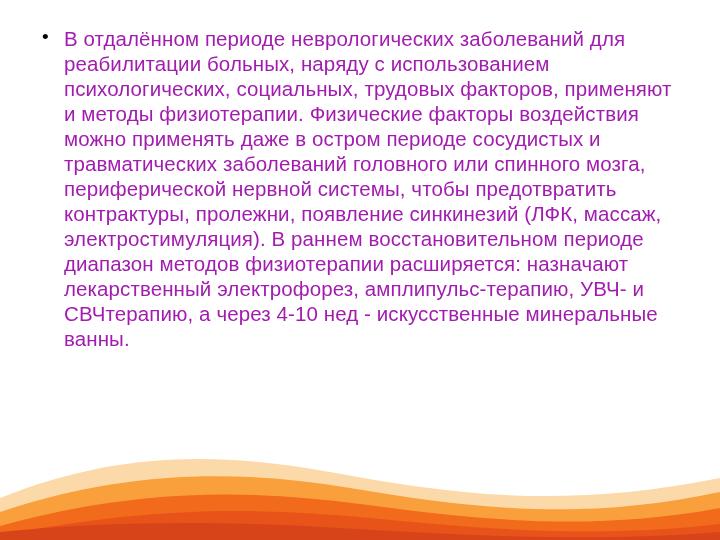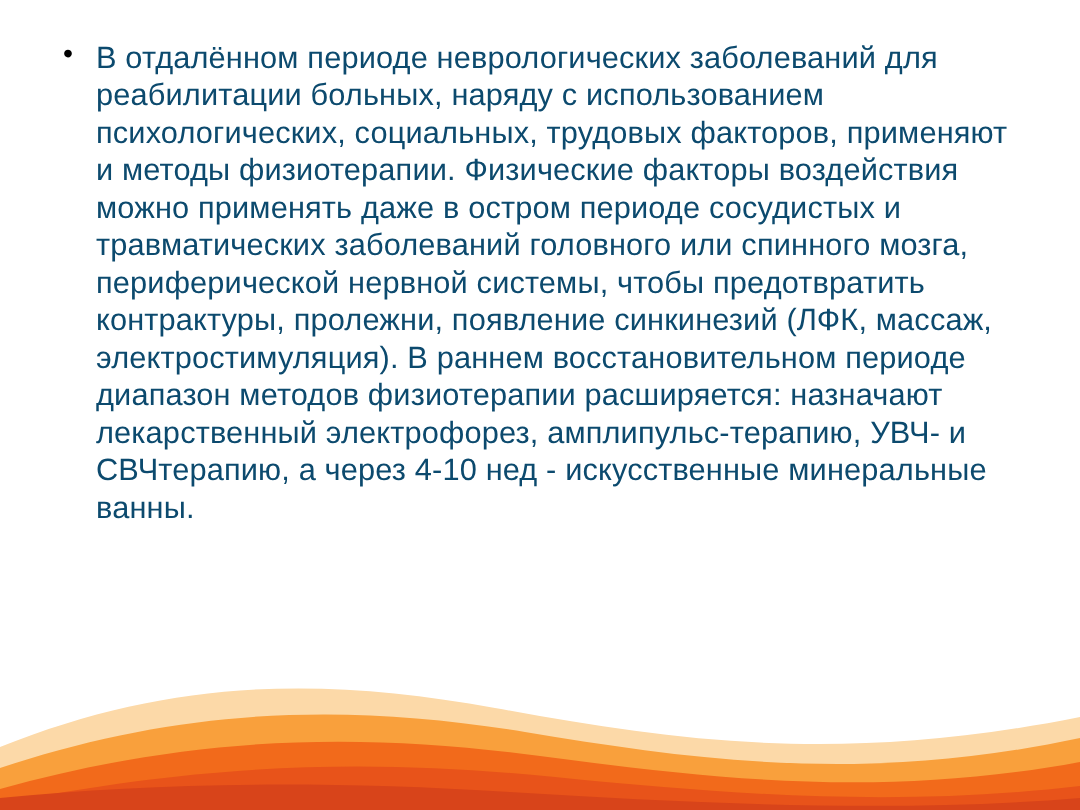--- a/index.html
+++ b/index.html
@@ -41,21 +41,21 @@
     list-style: none;
     margin: 0;
     padding: 0;
   }
   ul.bullets > li {
     position: relative;
     padding-left: 26px;
     margin: 0 0 6px 0;
     font-size: 20.5px;
     line-height: 1.22;
-    color: #0c4a6e;
+    color: #a21caf;
     text-align: left;
     letter-spacing: 0.1px;
   }
   ul.bullets > li::before {
     content: "\2022";
     position: absolute;
     left: 4px;
     top: -1px;
     font-size: 19px;
     color: #000000;

